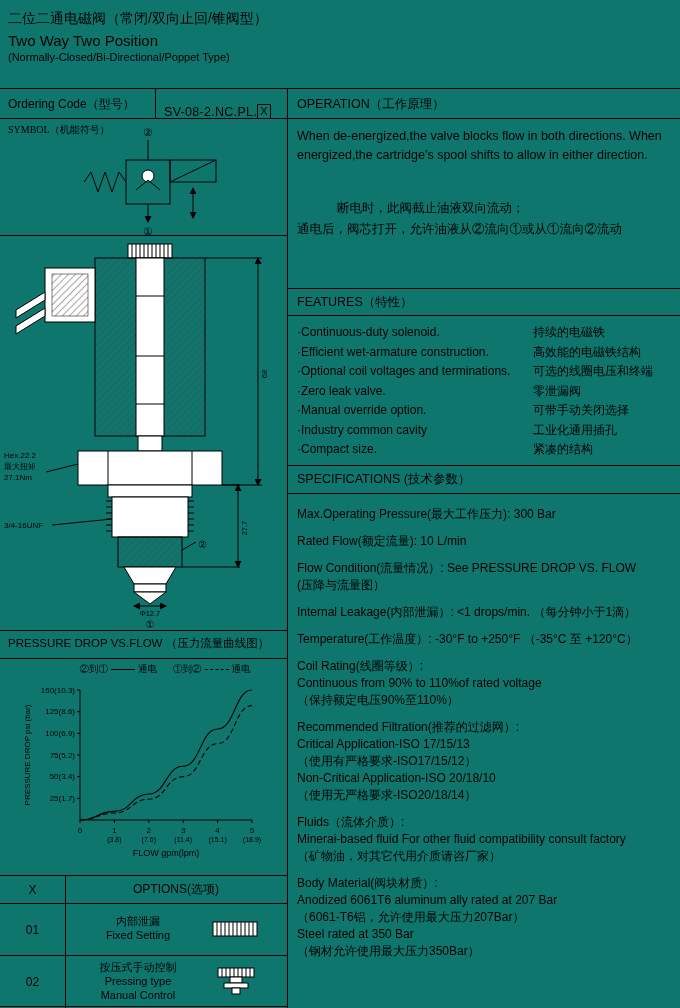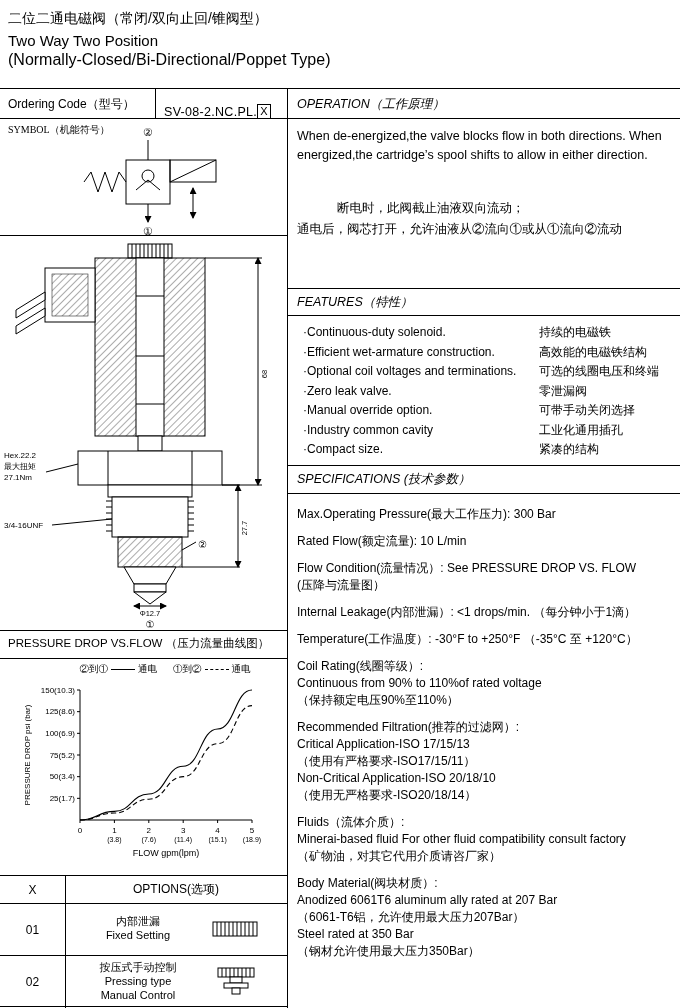--- a/index.html
+++ b/index.html
@@ -1,30 +1,30 @@
 <!DOCTYPE html>
 <html><head>
 <meta charset="utf-8">
 <style>
   * { box-sizing: border-box; margin: 0; padding: 0; }
   html,body { background:#e8e8e8; }
   .page {
     position: relative; width: 680px; height: 1008px; margin: 0 auto;
-    background: #ffffff; color: #000;
+    background: #0f766e; color: #000;
     font-family: "Liberation Sans", sans-serif;
     overflow: hidden;
   }
   .abs { position: absolute; }
   .hline { position: absolute; height: 1px; background: #000; }
   .vline { position: absolute; width: 1px; background: #000; }
   .t1 { font-size: 14px; }
   .t2 { font-size: 15px; }
-  .t3 { font-size: 16px; }
+  .t3 { font-size: 11px; }
   .lbl12 { font-size: 12px; }
-  .lbl12b { font-size: 12.5px; font-style: italic; }
+  .lbl12b { font-size: 12.5px; }
   .small10 { font-size: 10px; }
   .code { font-size: 12.5px; letter-spacing: 0.3px; }
   .xbox { display:inline-block; border: 1px solid #000; padding: 0 2px; font-size: 11px; line-height: 13px; vertical-align: 1px; }
   .op-en { width: 376px; font-size: 12.5px; line-height: 19px; }
   .op-zh { font-size: 12.5px; }
   .feat-row { display: flex; font-size: 12px; line-height: 19.5px; }
   .feat-row .en { width: 236px; }
   .feat-row .zh { flex: 1; }
   .specs { width: 380px; font-size: 12px; line-height: 17px; }
   .spec-group { margin-bottom: 10px; }
@@ -267,21 +267,21 @@
     <rect x="10" y="17" width="24" height="5" fill="#fff" stroke="#000"></rect>
     <rect x="18" y="22" width="8" height="6" fill="#fff" stroke="#000"></rect>
   </svg>
 
   <div class="abs lbl12b" style="left:297px; top:96px;">OPERATION（工作原理）</div>
   <div class="abs op-en" style="left:297px; top:127px;">When de-energized,the valve blocks flow in both directions. When energized,the cartridge’s spool shifts to allow in either direction.</div>
   <div class="abs op-zh" style="left:297px; top:200px;margin-left:40px;">断电时，此阀截止油液双向流动；</div>
   <div class="abs op-zh" style="left:297px; top:221px;">通电后，阀芯打开，允许油液从②流向①或从①流向②流动</div>
 
   <div class="abs lbl12b" style="left:297px; top:294px;">FEATURES（特性）</div>
-  <div class="abs" style="left:297px; top:323px; width:376px;margin-left:6px;">
+  <div class="abs" style="left:297px; top:323px; width:376px;">
     <div class="feat-row">
         <span class="en">·Continuous-duty  solenoid.</span>
         <span class="zh">持续的电磁铁</span>
       </div>
     <div class="feat-row">
         <span class="en">·Efficient wet-armature construction.</span>
         <span class="zh">高效能的电磁铁结构</span>
       </div>
     <div class="feat-row">
         <span class="en">·Optional coil voltages and terminations.</span>
@@ -324,21 +324,21 @@
       <div>Temperature(工作温度）: -30°F to +250°F  （-35°C 至 +120°C）</div>
     </div>
     <div class="spec-group">
       <div>Coil Rating(线圈等级）:</div>
       <div>Continuous from 90% to 110%of rated voltage</div>
       <div>（保持额定电压90%至110%）</div>
     </div>
     <div class="spec-group">
       <div>Recommended Filtration(推荐的过滤网）:</div>
       <div>Critical Application-ISO 17/15/13</div>
-      <div>（使用有严格要求-ISO17/15/11）</div>
+      <div>（使用有严格要求-ISO17/15/12）</div>
       <div>Non-Critical Application-ISO 20/18/10</div>
       <div>（使用无严格要求-ISO20/18/14）</div>
     </div>
     <div class="spec-group">
       <div>Fluids（流体介质）:</div>
       <div>Minerai-based fluid For other  fluid compatibility consult  factory</div>
       <div>（矿物油，对其它代用介质请咨厂家）</div>
     </div>
     <div class="spec-group">
       <div>Body Material(阀块材质）:</div>

